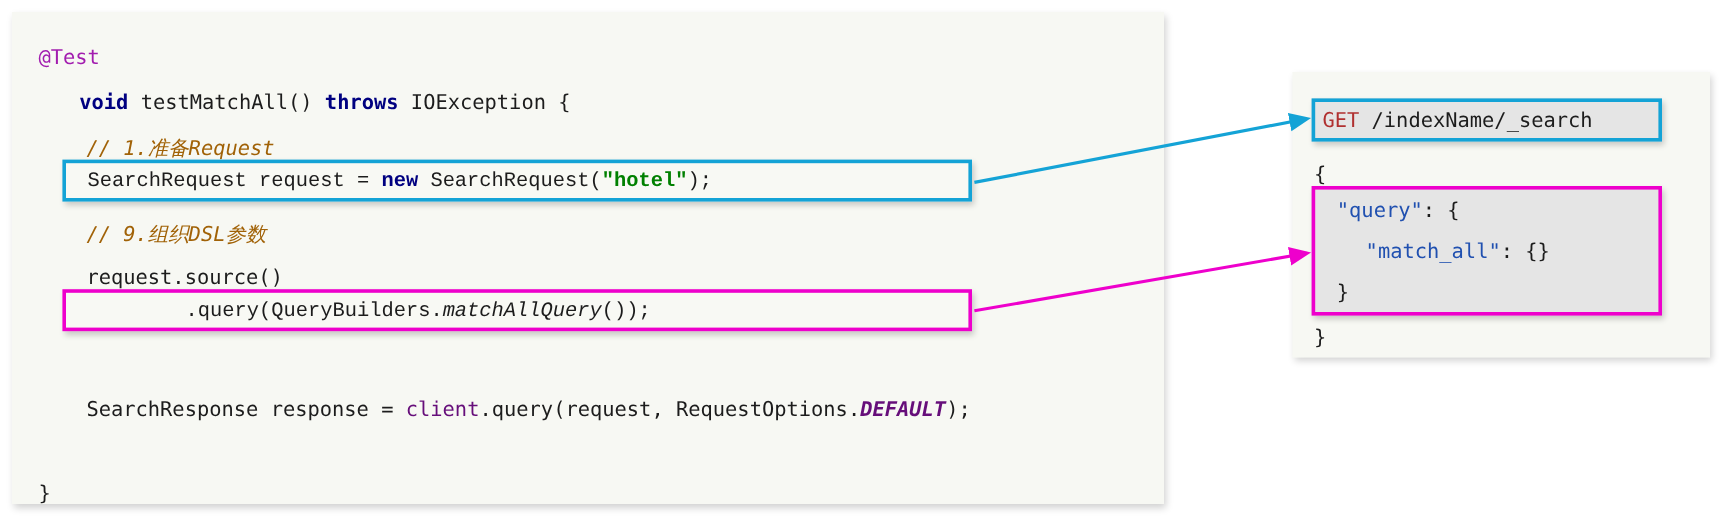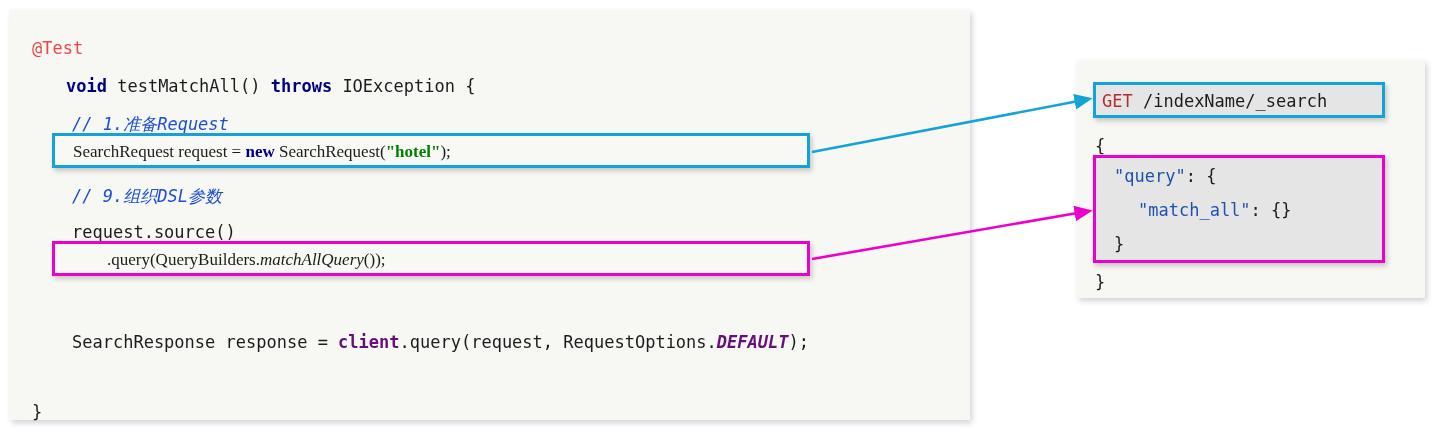--- a/index.html
+++ b/index.html
@@ -36,24 +36,24 @@
   .cline {
     position: absolute;
     white-space: pre;
     font-family: "DejaVu Sans Mono", "Liberation Mono", monospace;
     font-size: 17px;
     line-height: 20px;
     color: #1c1c1c;
     letter-spacing: 0px;
   }
   .kw      { color: #000080; font-weight: bold; }
-  .anno    { color: #ef4444; }
+  .anno    { color: #a21caf; }
   .str     { color: #008000; font-weight: bold; }
-  .cmt     { color: #1d4ed8; font-style: italic; }
-  .fieldb  { color: #660e7a; font-weight: bold; }
+  .cmt     { color: #a16207; font-style: italic; }
+  .fieldb  { color: #660e7a; font-weight: normal; }
   .constb  { color: #660e7a; font-weight: bold; font-style: italic; }
   .methodi { font-style: italic; color: #1c1c1c; }
 
   
   .hl-box {
     position: absolute;
     box-sizing: border-box;
     background: #f8f9f4;
     box-shadow: 2px 3px 5px rgba(0,0,0,0.20);
   }
@@ -67,21 +67,21 @@
   #hl-magenta {
     left: 52px;
     top: 241px;
     width: 758px;
     height: 35px;
     border: 3px solid #ee00cc;
   }
   .hl-text {
     position: absolute;
     white-space: pre;
-    font-family: Liberation Serif, serif;
+    font-family: Liberation Mono, monospace;
     font-size: 17px;
     line-height: 20px;
     color: #1c1c1c;
     left: 18px;
     top: 6px;
   }
 
   
   #dsl-panel {
     position: absolute;

